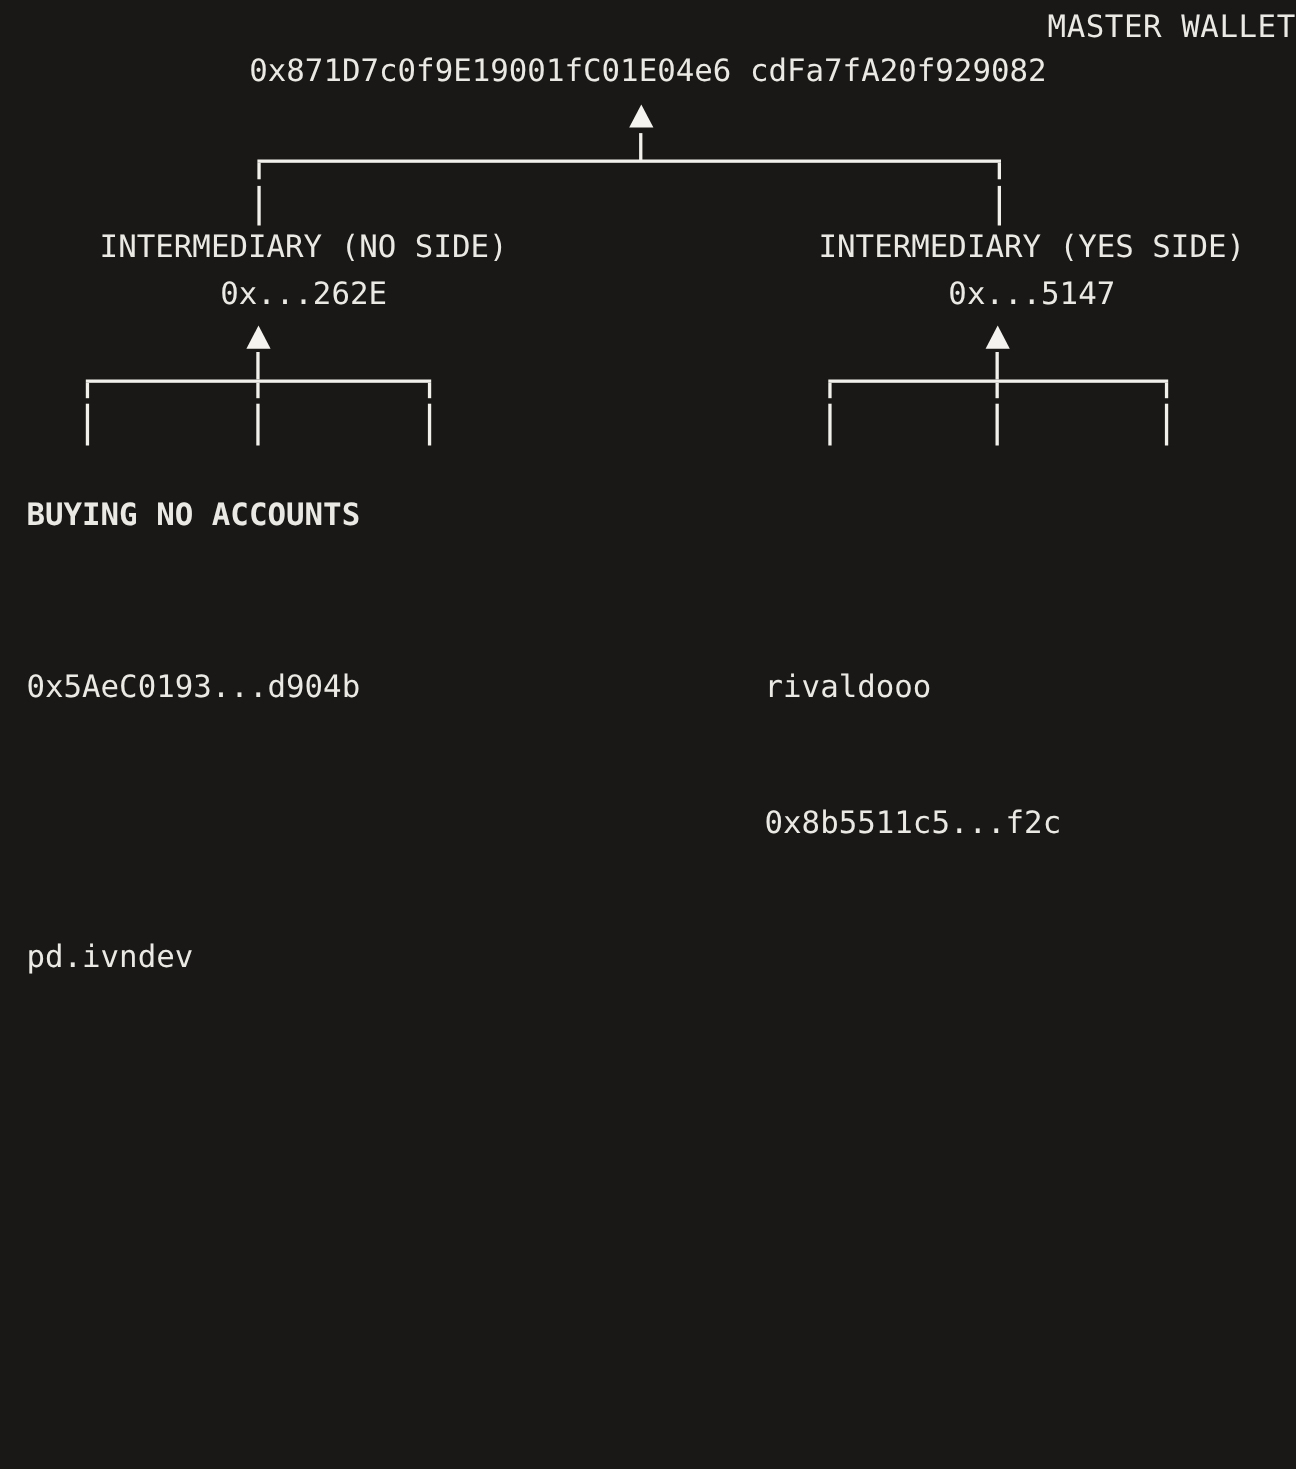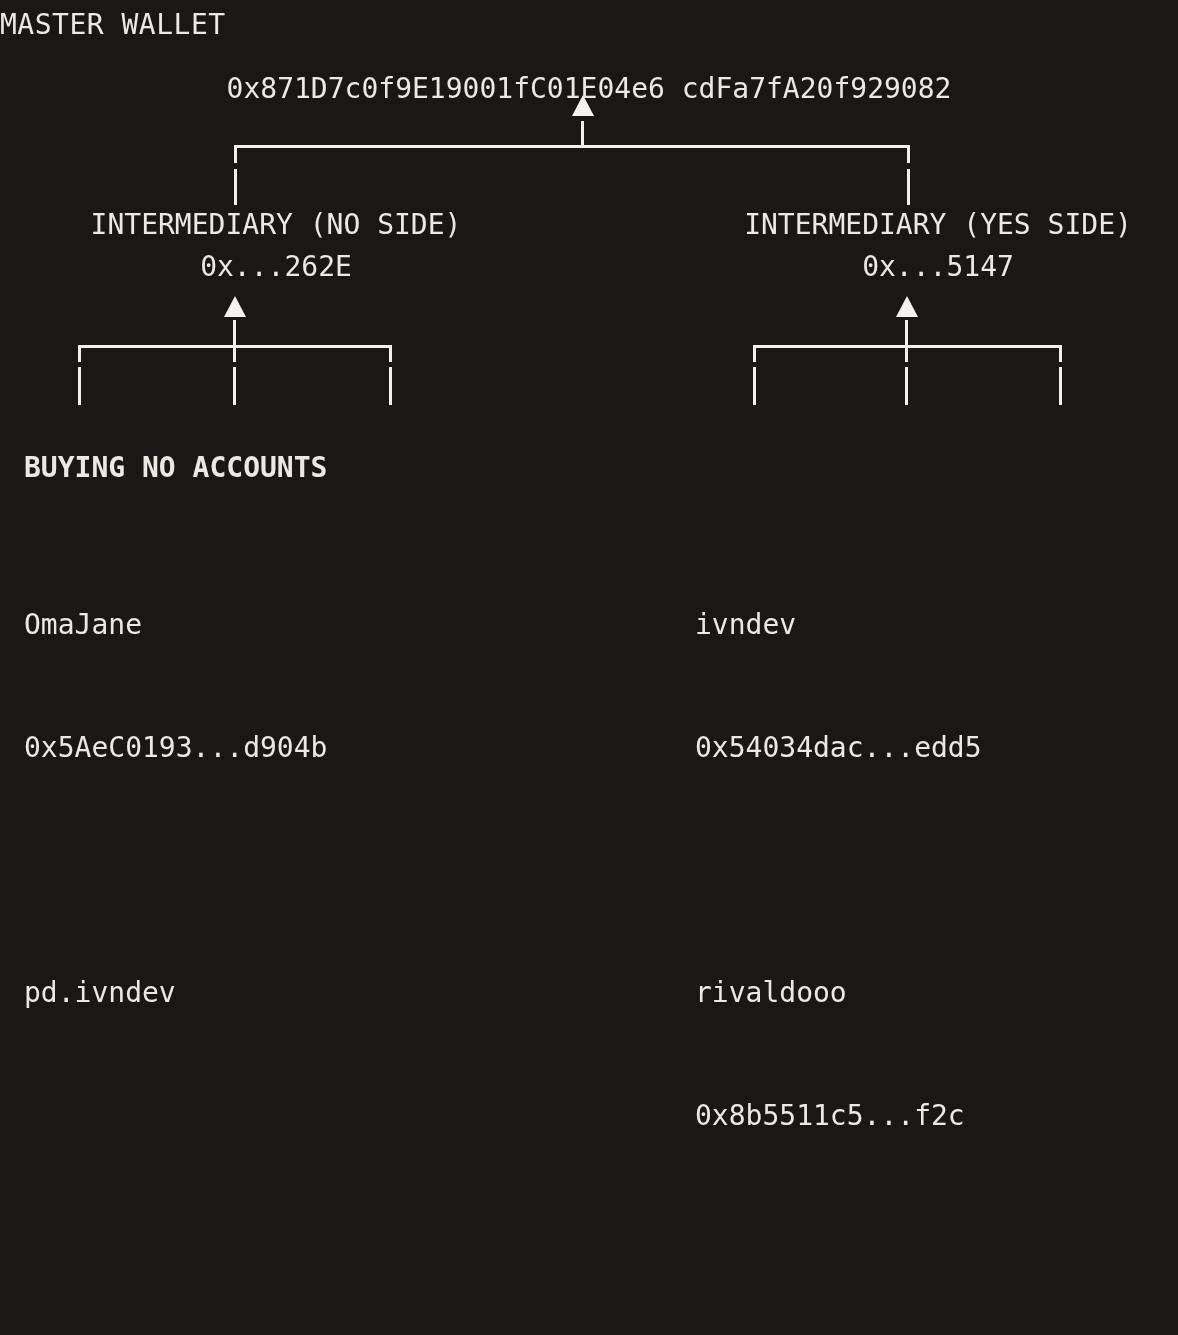--- a/index.html
+++ b/index.html
@@ -10,25 +10,25 @@
     overflow:hidden;
   }
   .stage{
     position:relative;width:1178px;height:1335px;
     background:#1a1816;color:#ebe9e4;
     font-size:28px;line-height:41px;
   }
   
   .master-title{
     position:absolute;top:4px;left:0;width:1178px;
-    text-align:left;letter-spacing:.5px;
+    text-align:right;letter-spacing:.5px;
   }
   .master-address{
     position:absolute;top:44px;left:0;width:1178px;
-    text-align:center;white-space:pre;margin-top:24px;
+    text-align:center;white-space:pre;
   }
   .intermediary{
     position:absolute;top:204px;width:524px;text-align:center;line-height:42px;padding-left:14px;
   }
   .intermediary.left{left:0;}
   .intermediary.right{left:662px;}
   .section-title{position:absolute;top:447px;white-space:pre;font-weight:bold;}
   .section-title.left{left:24px;}
   .section-title.right{left:695px;}
   .account-list{
@@ -90,41 +90,36 @@
   <div class="tline" style="left:905px;top:348px;width:3px;height:14px;"></div>
   <div class="tline" style="left:905px;top:367px;width:3px;height:38px;"></div>
   <div class="tline" style="left:1059px;top:348px;width:3px;height:14px;"></div>
   <div class="tline" style="left:1059px;top:367px;width:3px;height:38px;"></div>
 
   <div class="section-title left">BUYING NO ACCOUNTS</div>
 
   <div class="account-list left">
 
       <div class="account-entry">
-        <div>OmaJane</div>
         <div>0x5AeC0193...d904b</div>
       </div>
 
       <div class="account-entry">
         <div>pd.ivndev</div>
       </div>
 
       <div class="account-entry">
         
         
       </div>
 
     </div>
 
   <div class="account-list right">
 
-      <div class="account-entry">
-        <div>ivndev</div>
-        <div>0x54034dac...edd5</div>
-      </div>
 
       <div class="account-entry">
         <div>rivaldooo</div>
         <div>0x8b5511c5...f2c</div>
       </div>
 
       <div class="account-entry">
         
         
       </div>

